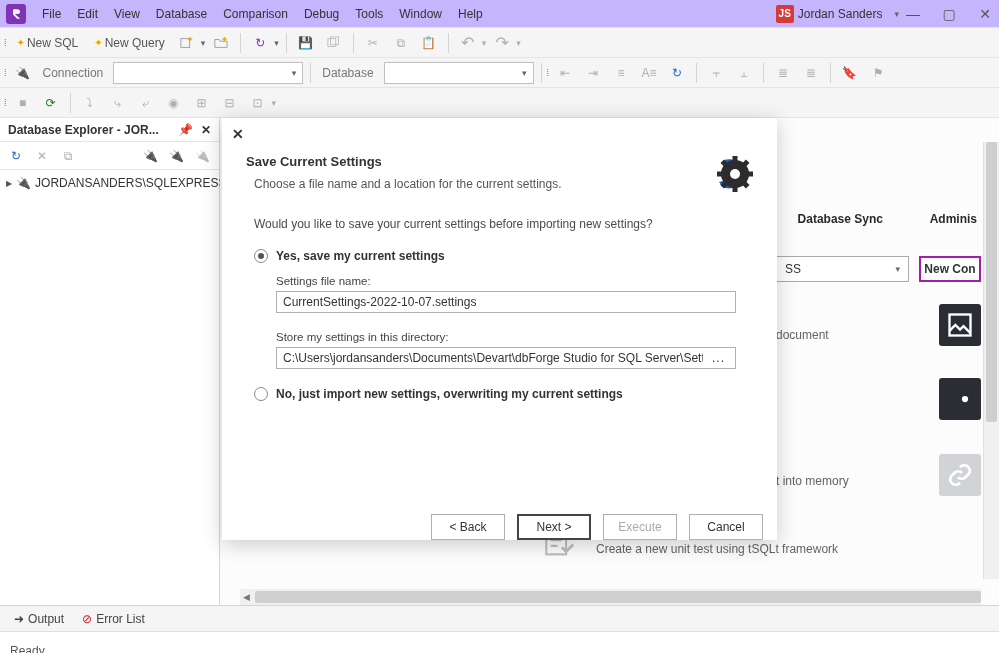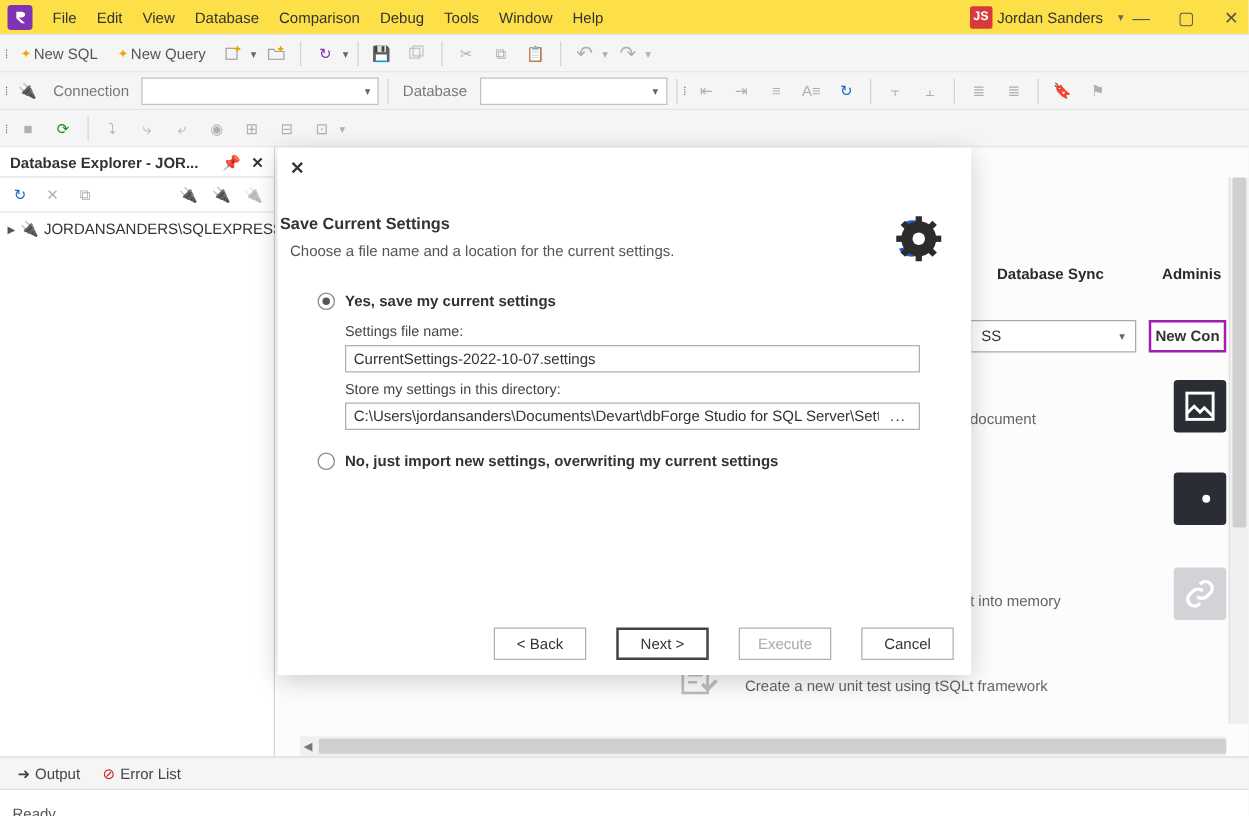--- a/index.html
+++ b/index.html
@@ -1,19 +1,19 @@
 <!DOCTYPE html>
 <html><head>
   <meta charset="utf-8">
   <style>
     * { box-sizing: border-box; margin: 0; padding: 0; font-family: "Segoe UI", Tahoma, sans-serif; }
     body { width: 999px; height: 653px; background: #f0f0f0; overflow: hidden; font-size: 12px; color: #333; position: relative; }
     
     
-    .titlebar { height: 28px; background: #fde047; display: flex; align-items: center; padding: 0 6px; border-bottom: 1px solid #e4e4e4; }
+    .titlebar { height: 28px; background: #c4b5fd; display: flex; align-items: center; padding: 0 6px; border-bottom: 1px solid #e4e4e4; }
     .app-icon { width: 20px; height: 20px; background: #8033b5; border-radius: 3px; display: flex; align-items: center; justify-content: center; }
     .app-icon svg { width: 14px; height: 14px; }
     .menubar { display: flex; margin-left: 8px; }
     .menubar span { padding: 4px 8px; font-size: 12px; cursor: default; }
     .spacer { flex: 1; }
     .user-badge { width: 18px; height: 18px; background: #d63a3a; color: #fff; font-size: 10px; font-weight: bold; display: flex; align-items: center; justify-content: center; border-radius: 2px; margin-right: 4px; }
     .user-name { font-size: 12px; margin-right: 14px; }
     .win-controls { display: flex; gap: 20px; margin-left: 6px; }
     .win-btn { width: 16px; height: 16px; display: flex; align-items: center; justify-content: center; font-size: 14px; color: #555; }
     
@@ -45,36 +45,36 @@
     .big-icon svg, .big-icon span { color: #fff; font-size: 24px; }
     .peek-text { position: absolute; font-size: 12px; color: #646464; }
     .peek-title { font-weight: bold; color: #2a2a2a; }
     .hscroll { position: absolute; bottom: 0; left: 240px; right: 18px; height: 16px; background: #f0f0f0; display: flex; align-items: center; }
     .hscroll-thumb { height: 12px; background: #cfcfcf; width: 730px; margin-left: 2px; border-radius: 2px; }
     
     
     .dialog-overlay { position: absolute; top: 118px; left: 222px; width: 555px; height: 422px; background: #fff; box-shadow: 0 4px 20px rgba(0,0,0,.2); z-index: 100; display: flex; flex-direction: column; }
     .dialog-header { height: 32px; display: flex; align-items: center; justify-content: space-between; padding: 0 10px; font-size: 12px; font-weight: bold; color: #5c5c5c; }
     .dialog-close { font-size: 14px; color: #333; cursor: pointer; }
-    .dialog-subhead { padding: 4px 2px 6px; position: relative; margin-top: 17px; }
+    .dialog-subhead { padding: 4px 24px 6px; position: relative; }
     .dialog-subhead h3 { font-size: 13px; font-weight: bold; color: #333; margin-bottom: 8px; }
     .dialog-subhead p { font-size: 12px; color: #555; margin-left: 8px; }
     .dialog-icon { position: absolute; right: 16px; top: -2px; width: 52px; height: 52px; }
     .dialog-body { flex: 1; padding: 20px 32px; font-size: 12px; color: #333; }
     .dialog-body .q { margin-bottom: 18px; color: #4a4a4a; }
     .radio-row { display: flex; align-items: center; gap: 8px; margin-bottom: 12px; }
     .radio { width: 14px; height: 14px; border-radius: 50%; border: 1px solid #888; position: relative; flex-shrink: 0; }
     .radio.checked::after { content: ''; position: absolute; inset: 3px; background: #555; border-radius: 50%; }
     .radio-label { font-weight: bold; font-size: 12px; }
-    .field-group { margin-left: 22px; margin-bottom: 8px; }
+    .field-group { margin-left: 22px; margin-bottom: 18px; }
     .field-label { font-size: 11.5px; color: #444; margin-bottom: 4px; }
     .text-input { width: 460px; height: 22px; border: 1px solid #b0b0b0; padding: 0 6px; font-size: 12px; background: #fff; display: flex; align-items: center; }
     .text-input.browse { display: flex; justify-content: space-between; align-items: center; }
     .browse-btn { font-size: 12px; color: #333; letter-spacing: 1px; padding: 0 4px; }
-    .dialog-footer { height: 50px; display: flex; justify-content: flex-end; align-items: center; gap: 24px; padding: 0 14px; }
+    .dialog-footer { height: 50px; display: flex; justify-content: flex-end; align-items: flex-end; gap: 12px; padding: 0 14px; }
     .dlg-btn { min-width: 74px; height: 26px; border: 1px solid #b0b0b0; background: #fff; font-size: 12px; display: flex; align-items: center; justify-content: center; color: #333; }
     .dlg-btn.primary { border: 2px solid #444; }
     .dlg-btn.disabled { color: #aaa; }
     
     
     .bottom-tabs { height: 26px; background: #f5f5f5; border-top: 1px solid #d4d4d4; display: flex; align-items: center; gap: 18px; padding: 0 14px; }
     .bottom-tab { display: flex; align-items: center; gap: 4px; font-size: 12px; color: #444; }
     .status-bar { height: 38px; background: #fff; border-top: 1px solid #e0e0e0; display: flex; align-items: center; padding: 0 10px; font-size: 12px; color: #555; }
     .dim { color: #b0b0b0; }
     .green { color: #1b8a1b; }
@@ -318,20 +318,21 @@
               <rect x="-2.5" y="-18" width="5" height="6"></rect>
               <rect x="-2.5" y="12" width="5" height="6"></rect>
               <rect x="-18" y="-2.5" width="6" height="5"></rect>
               <rect x="12" y="-2.5" width="6" height="5"></rect>
             </g>
         </g>
       </svg>
     </div>
   </div>
   <div class="dialog-body">
+    <div class="q">Would you like to save your current settings before importing new settings?</div>
 
     <div class="radio-row">
       <div class="radio checked"></div>
       <span class="radio-label">Yes, save my current settings</span>
     </div>
     <div class="field-group">
       <div class="field-label">Settings file name:</div>
       <div class="text-input">
         <span>CurrentSettings-2022-10-07.settings</span>
       </div>

